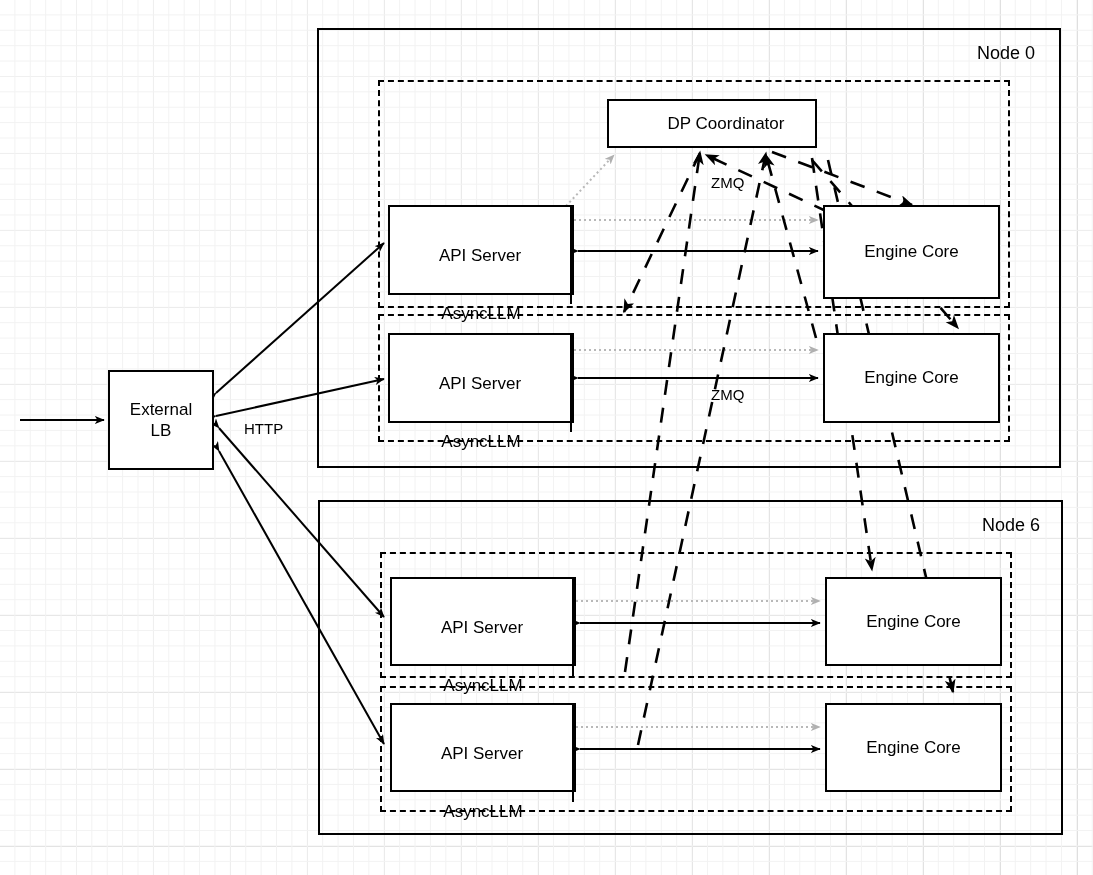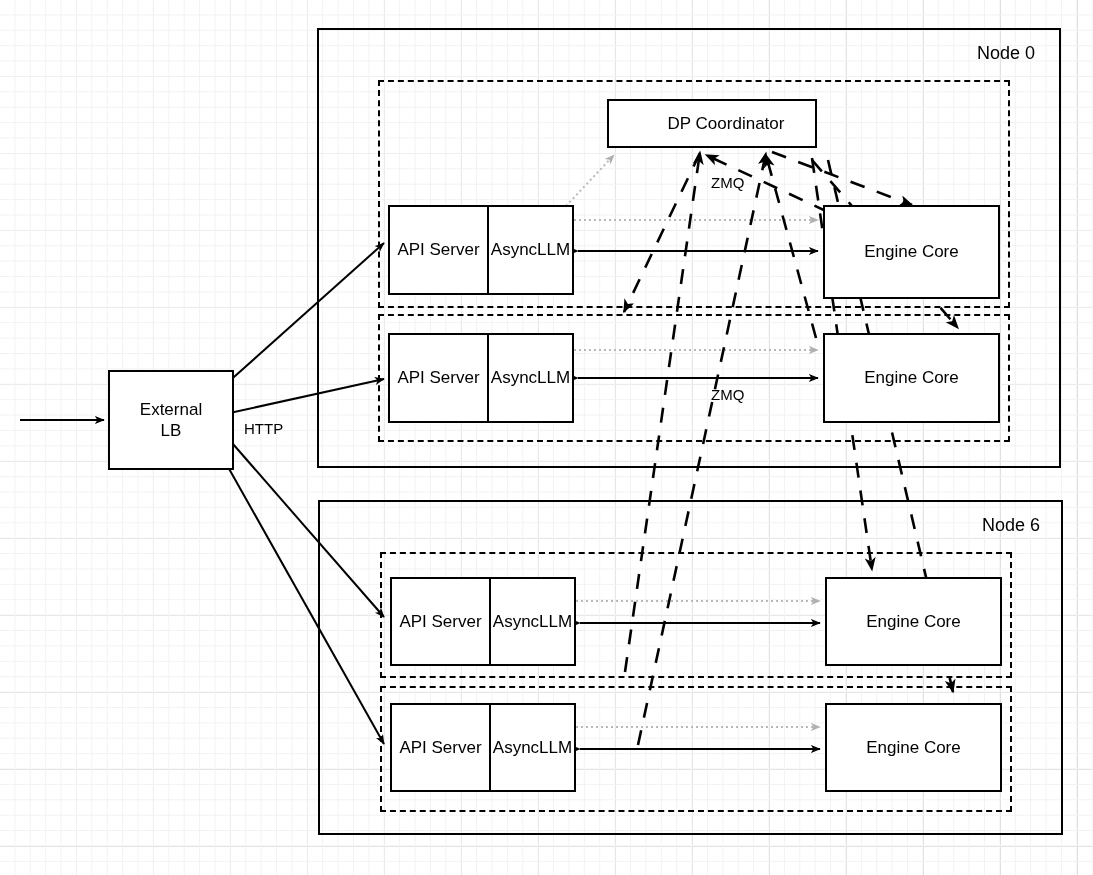--- a/index.html
+++ b/index.html
@@ -50,20 +50,21 @@
     border: 2px dashed #000000;
     background: transparent;
     box-sizing: border-box;
   }
   .unit {
     position: absolute;
     border: 2px solid #000000;
     background: #ffffff;
     box-sizing: border-box;
     display: flex;
+    flex-direction: column;
     align-items: stretch;
   }
   .unit .cell {
     display: flex;
     align-items: center;
     justify-content: center;
     font-size: 17px;
     color: #000000;
     white-space: nowrap;
   }
@@ -191,21 +192,21 @@
     </g>
 
     <g>
       <line x1="638" y1="745" x2="766" y2="153" stroke="#000000" stroke-width="2.6" stroke-dasharray="15 13" marker-end="url(#ah-big)"></line>
     </g>
     <g>
       <line x1="828" y1="160" x2="953" y2="692" stroke="#000000" stroke-width="2.6" stroke-dasharray="15 13" marker-end="url(#ah-big)"></line>
     </g>
   </svg>
 
-  <div class="plainbox multiline" style="left:108px; top:370px; width:126px; height:100px;">
+  <div class="plainbox multiline" style="left:108px; top:370px; width:106px; height:100px;">
     <span>External</span>
     <span>LB</span>
   </div>
 
   <div class="nodebox" style="left:317px; top:28px; width:744px; height:440px;"></div>
   <div class="node-label" style="left:977px; top:43px;">Node 0</div>
 
   <div class="plainbox" style="left:607px; top:99px; width:210px; height:49px;padding-left:28px;">
     <span>DP Coordinator</span>
   </div>

